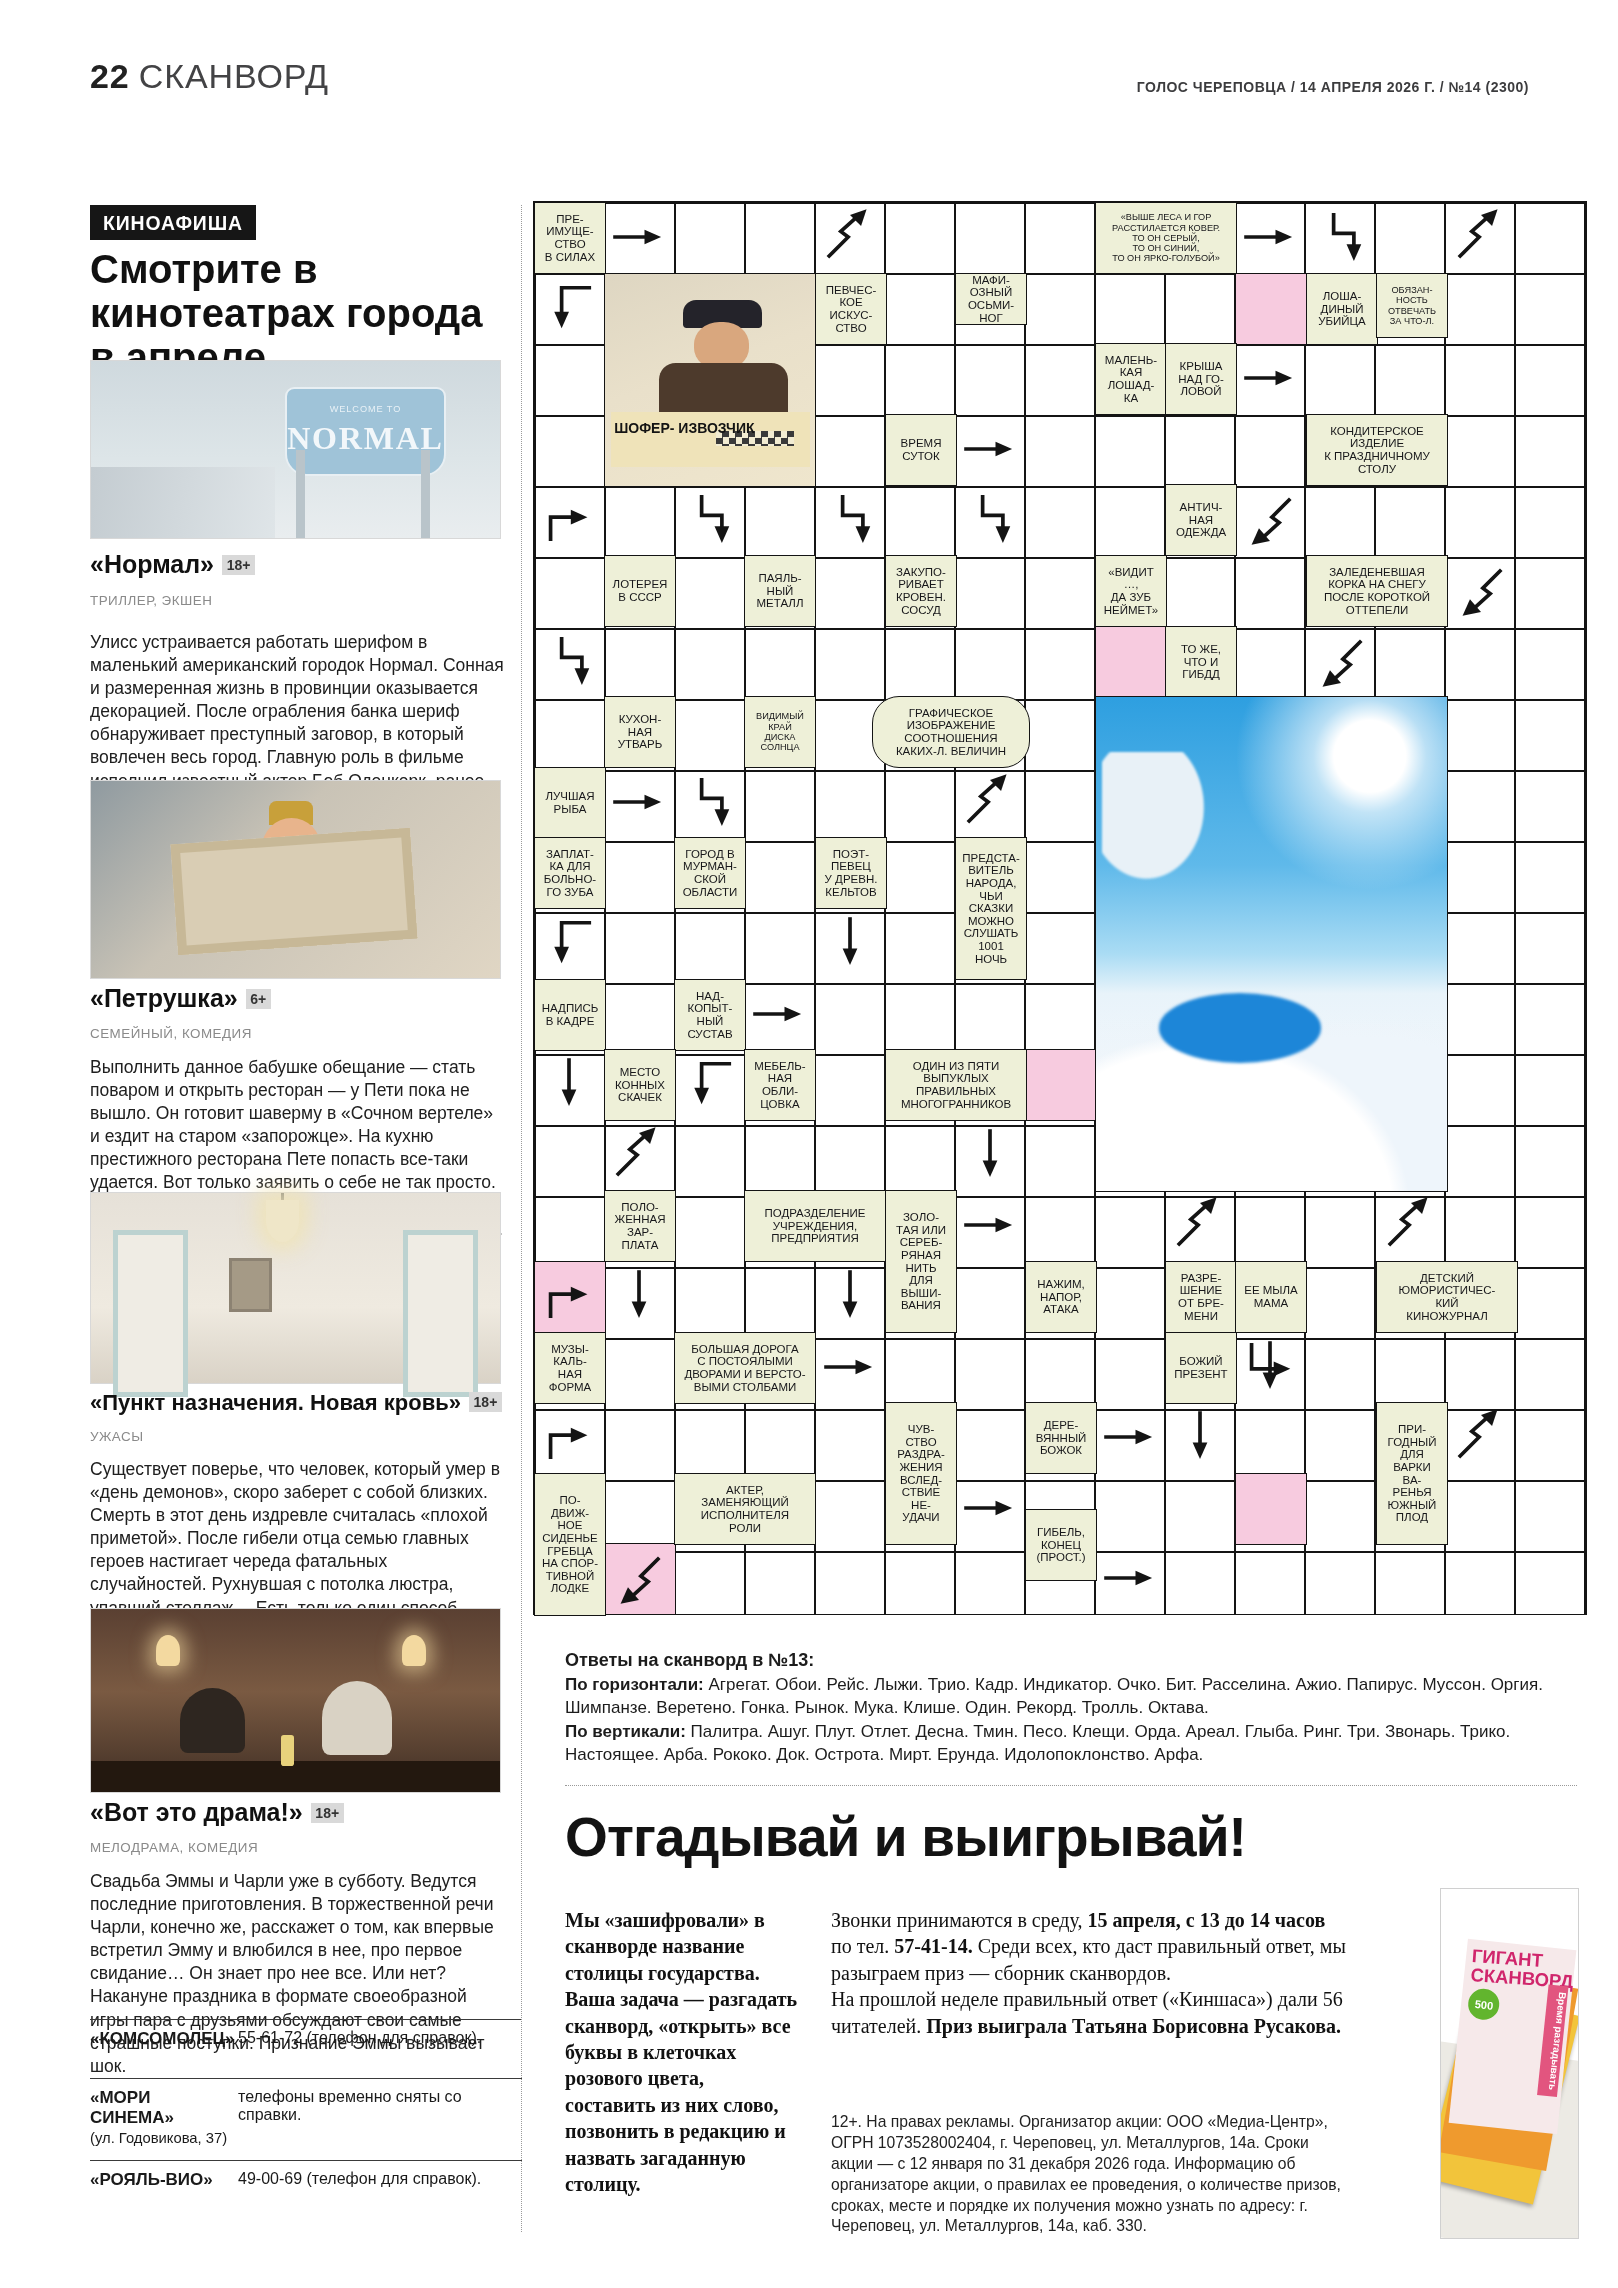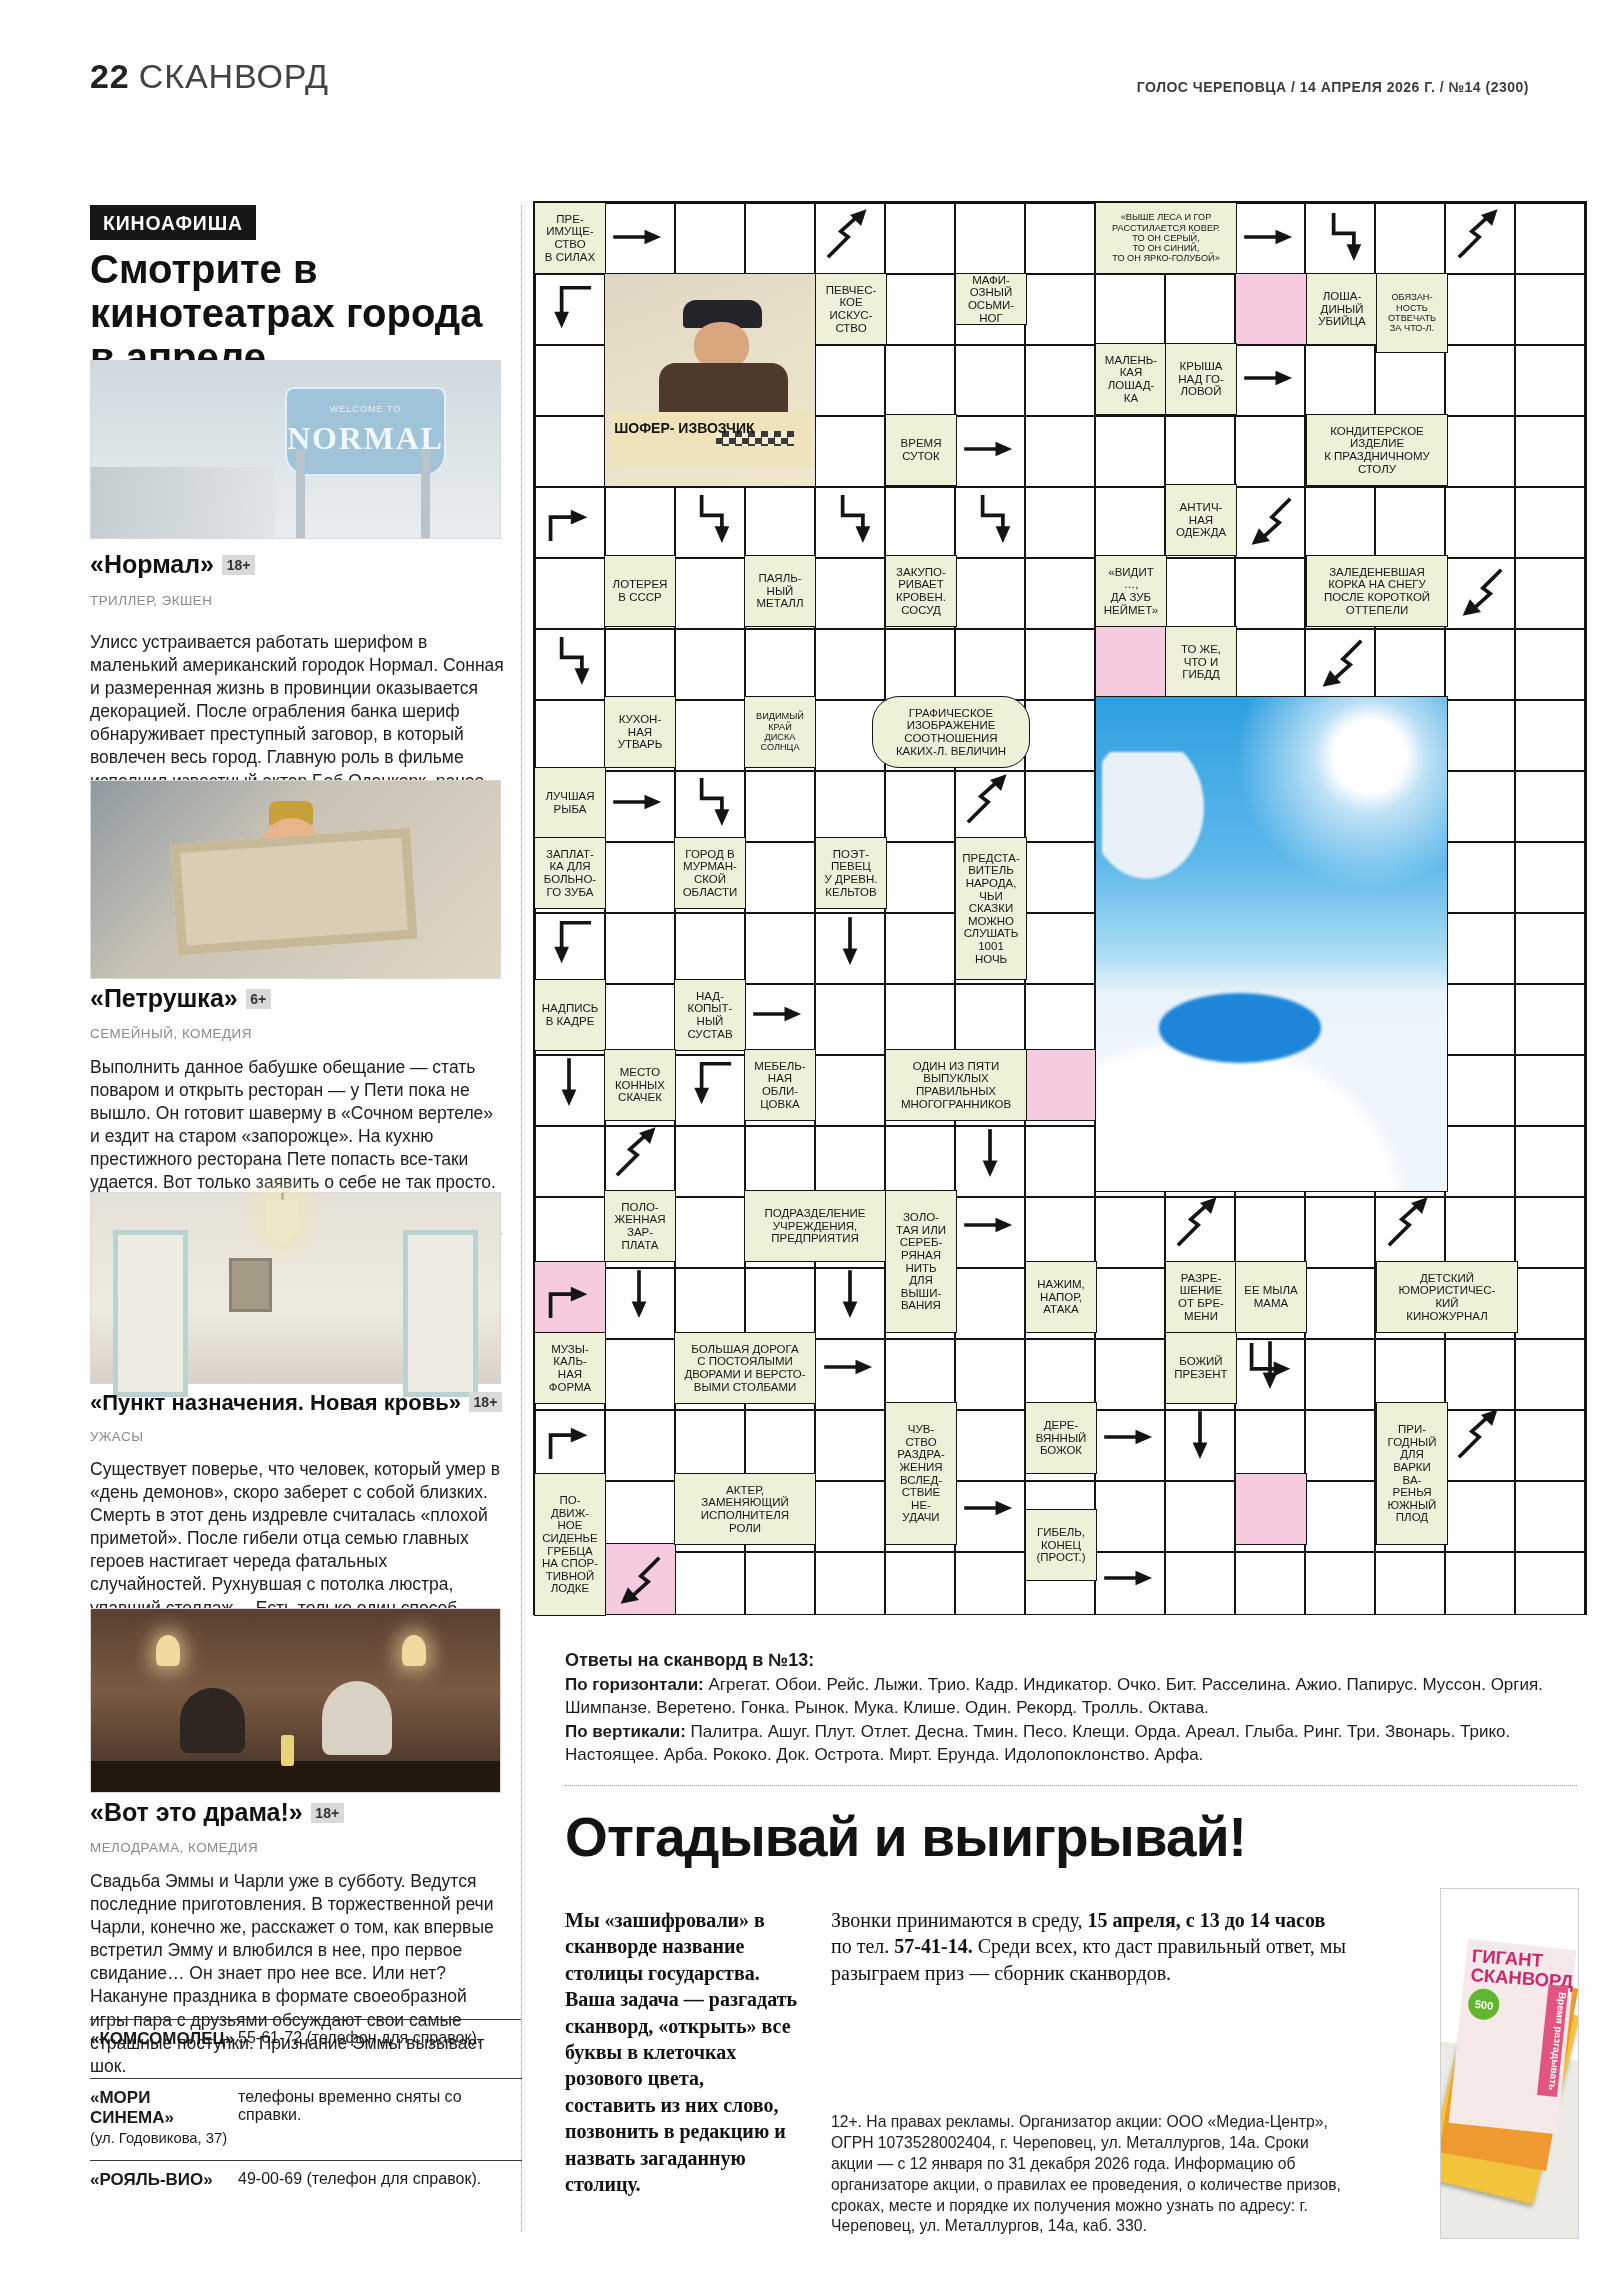--- a/index.html
+++ b/index.html
@@ -214,21 +214,21 @@
 КОЕ
 ИСКУС-
 СТВО</div>
       <div class="cellc" style="left: 421px; top: 71px; width: 72px; height: 52px;">МАФИ-
 ОЗНЫЙ
 ОСЬМИ-
 НОГ</div>
       <div class="cellc" style="left: 772px; top: 71px; width: 72px; height: 72px;">ЛОША-
 ДИНЫЙ
 УБИЙЦА</div>
-      <div class="cellc sm" style="left: 842px; top: 71px; width: 72px; height: 80px;">ОБЯЗАН-
+      <div class="cellc sm" style="left: 842px; top: 71px; width: 72px; height: 65px;">ОБЯЗАН-
 НОСТЬ
 ОТВЕЧАТЬ
 ЗА ЧТО-Л.</div>
       <div class="cellc" style="left: 561px; top: 141px; width: 72px; height: 72px;">МАЛЕНЬ-
 КАЯ
 ЛОШАД-
 КА</div>
       <div class="cellc" style="left: 631px; top: 141px; width: 72px; height: 72px;">КРЫША
 НАД ГО-
 ЛОВОЙ</div>
@@ -574,20 +574,21 @@
     <div><b>По горизонтали:</b><span> Агрегат. Обои. Рейс. Лыжи. Трио. Кадр. Индикатор. Очко. Бит. Расселина. Ажио. Папирус. Муссон. Оргия. Шимпанзе. Веретено. Гонка. Рынок. Мука. Клише. Один. Рекорд. Тролль. Октава.</span></div>
     <div><b>По вертикали:</b><span> Палитра. Ашуг. Плут. Отлет. Десна. Тмин. Песо. Клещи. Орда. Ареал. Глыба. Ринг. Три. Звонарь. Трико. Настоящее. Арба. Рококо. Док. Острота. Мирт. Ерунда. Идолопоклонство. Арфа.</span></div>
   </div>
 
   <div class="abs hdots"></div>
 
   <div class="abs big-head">Отгадывай и выигрывай!</div>
   <div class="abs c-col1">Мы «зашифровали» в сканворде название столицы государства. Ваша задача — разгадать сканворд, «открыть» все буквы в клеточках розового цвета, составить из них слово, позвонить в редакцию и назвать загаданную столицу.</div>
   <div class="abs c-col2">
     <div><span>Звонки принимаются в среду, </span><b>15 апреля, с 13 до 14 часов</b><span> по тел. </span><b>57-41-14.</b><span> Среди всех, кто даст правильный ответ, мы разыграем приз — сборник сканвордов.</span></div>
+    <div><span>На прошлой неделе правильный ответ («Киншаса») дали 56 читателей. </span><b>Приз выиграла Татьяна Борисовна Русакова.</b></div>
   </div>
   <div class="abs c-fine">12+. На правах рекламы. Организатор акции: ООО «Медиа-Центр», ОГРН 1073528002404, г. Череповец, ул. Металлургов, 14а. Сроки акции — с 12 января по 31 декабря 2026 года. Информацию об организаторе акции, о правилах ее проведения, о количестве призов, сроках, месте и порядке их получения можно узнать по адресу: г. Череповец, ул. Металлургов, 14а, каб. 330.</div>
 
   <div class="abs c-photo">
     <div class="news"></div>
     <div class="m1"></div>
       <div class="m2"></div>
     <div class="m3">
       <div class="gt">ГИГАНТ СКАНВОРД</div>
       <div class="circ">500</div>

